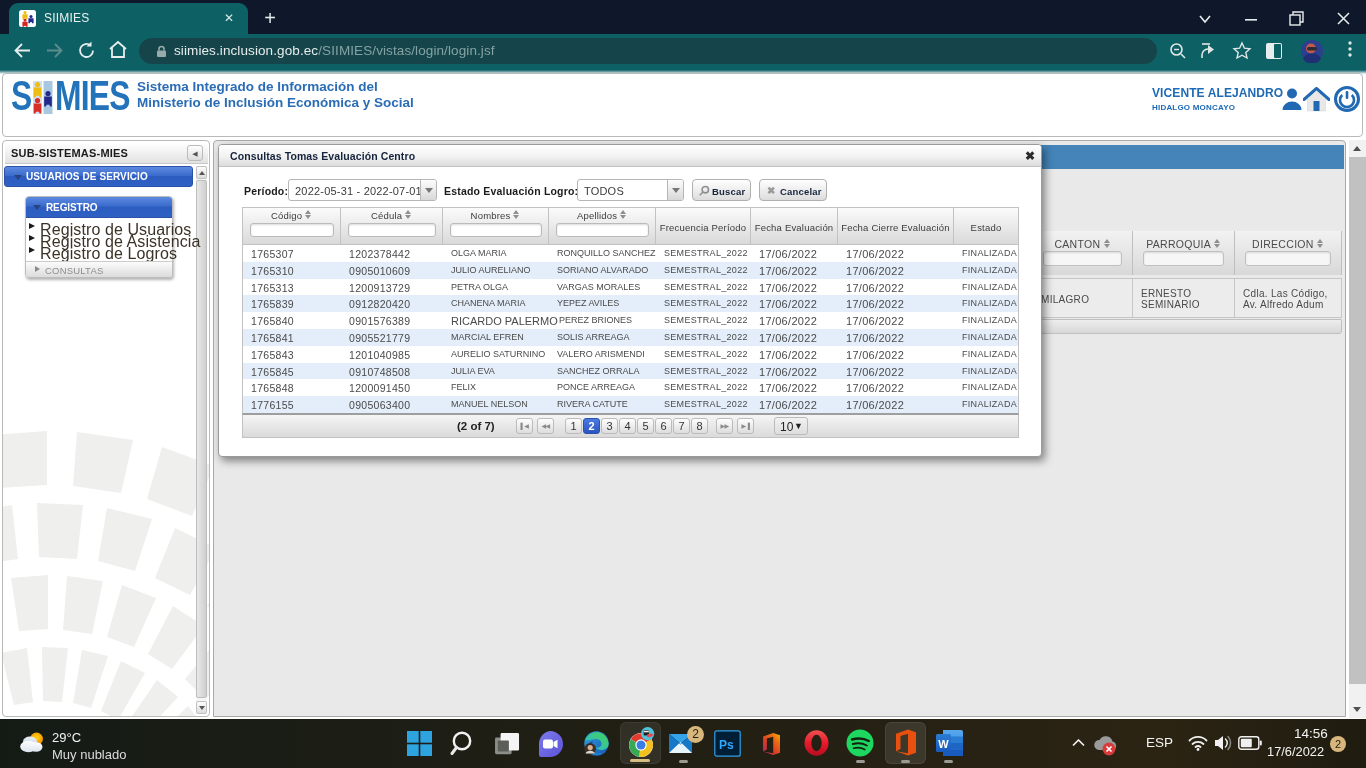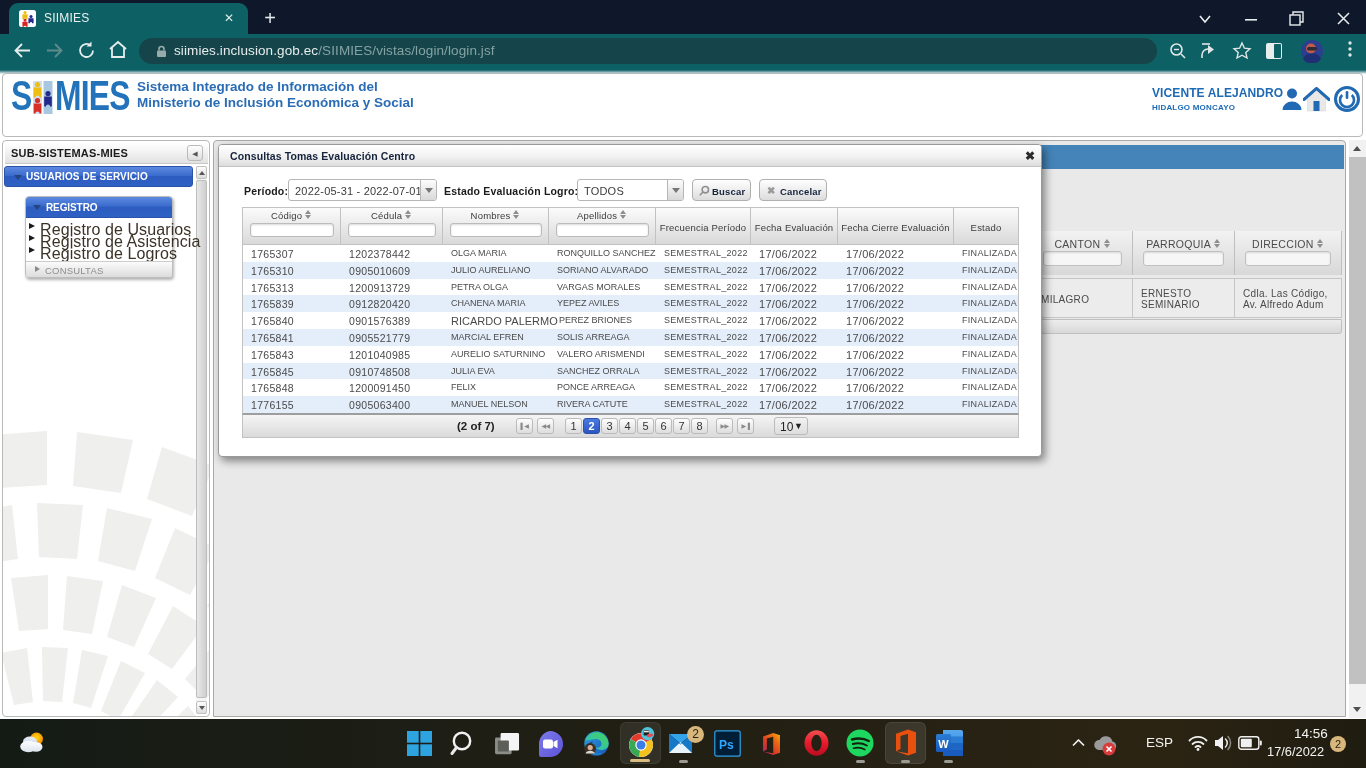--- a/index.html
+++ b/index.html
@@ -553,20 +553,24 @@
     <linearGradient id="cldg2" x1="0" y1="0" x2="0" y2="1">
           <stop offset="0" stop-color="#fdfdfe"></stop>
           <stop offset="1" stop-color="#dde4ee"></stop>
         </linearGradient>
       </defs>
     <circle cx="16.5" cy="8" r="6.5" fill="url(#sung)"></circle>
     <ellipse cx="10" cy="10.5" rx="7" ry="5" fill="url(#cldg)"></ellipse>
     <ellipse cx="8.5" cy="15.5" rx="8.3" ry="5.8" fill="url(#cldg2)"></ellipse>
     <ellipse cx="16" cy="16" rx="6.5" ry="4.8" fill="url(#cldg2)"></ellipse>
   </svg>
+  <div id="tbweather">
+    <div class="l1">29°C</div>
+    <div class="l2">Muy nublado</div>
+  </div>
 
   <svg style="position:absolute;left:407px;top:731px;" width="25" height="25" viewBox="0 0 25 25">
       <g fill="#2da3e0">
         <rect x="0" y="0" width="11.7" height="11.7"></rect>
         <rect x="13.3" y="0" width="11.7" height="11.7"></rect>
         <rect x="0" y="13.3" width="11.7" height="11.7"></rect>
         <rect x="13.3" y="13.3" width="11.7" height="11.7"></rect>
       </g>
     </svg>
   <svg style="position:absolute;left:450px;top:730px;" width="27" height="27" viewBox="0 0 27 27">

